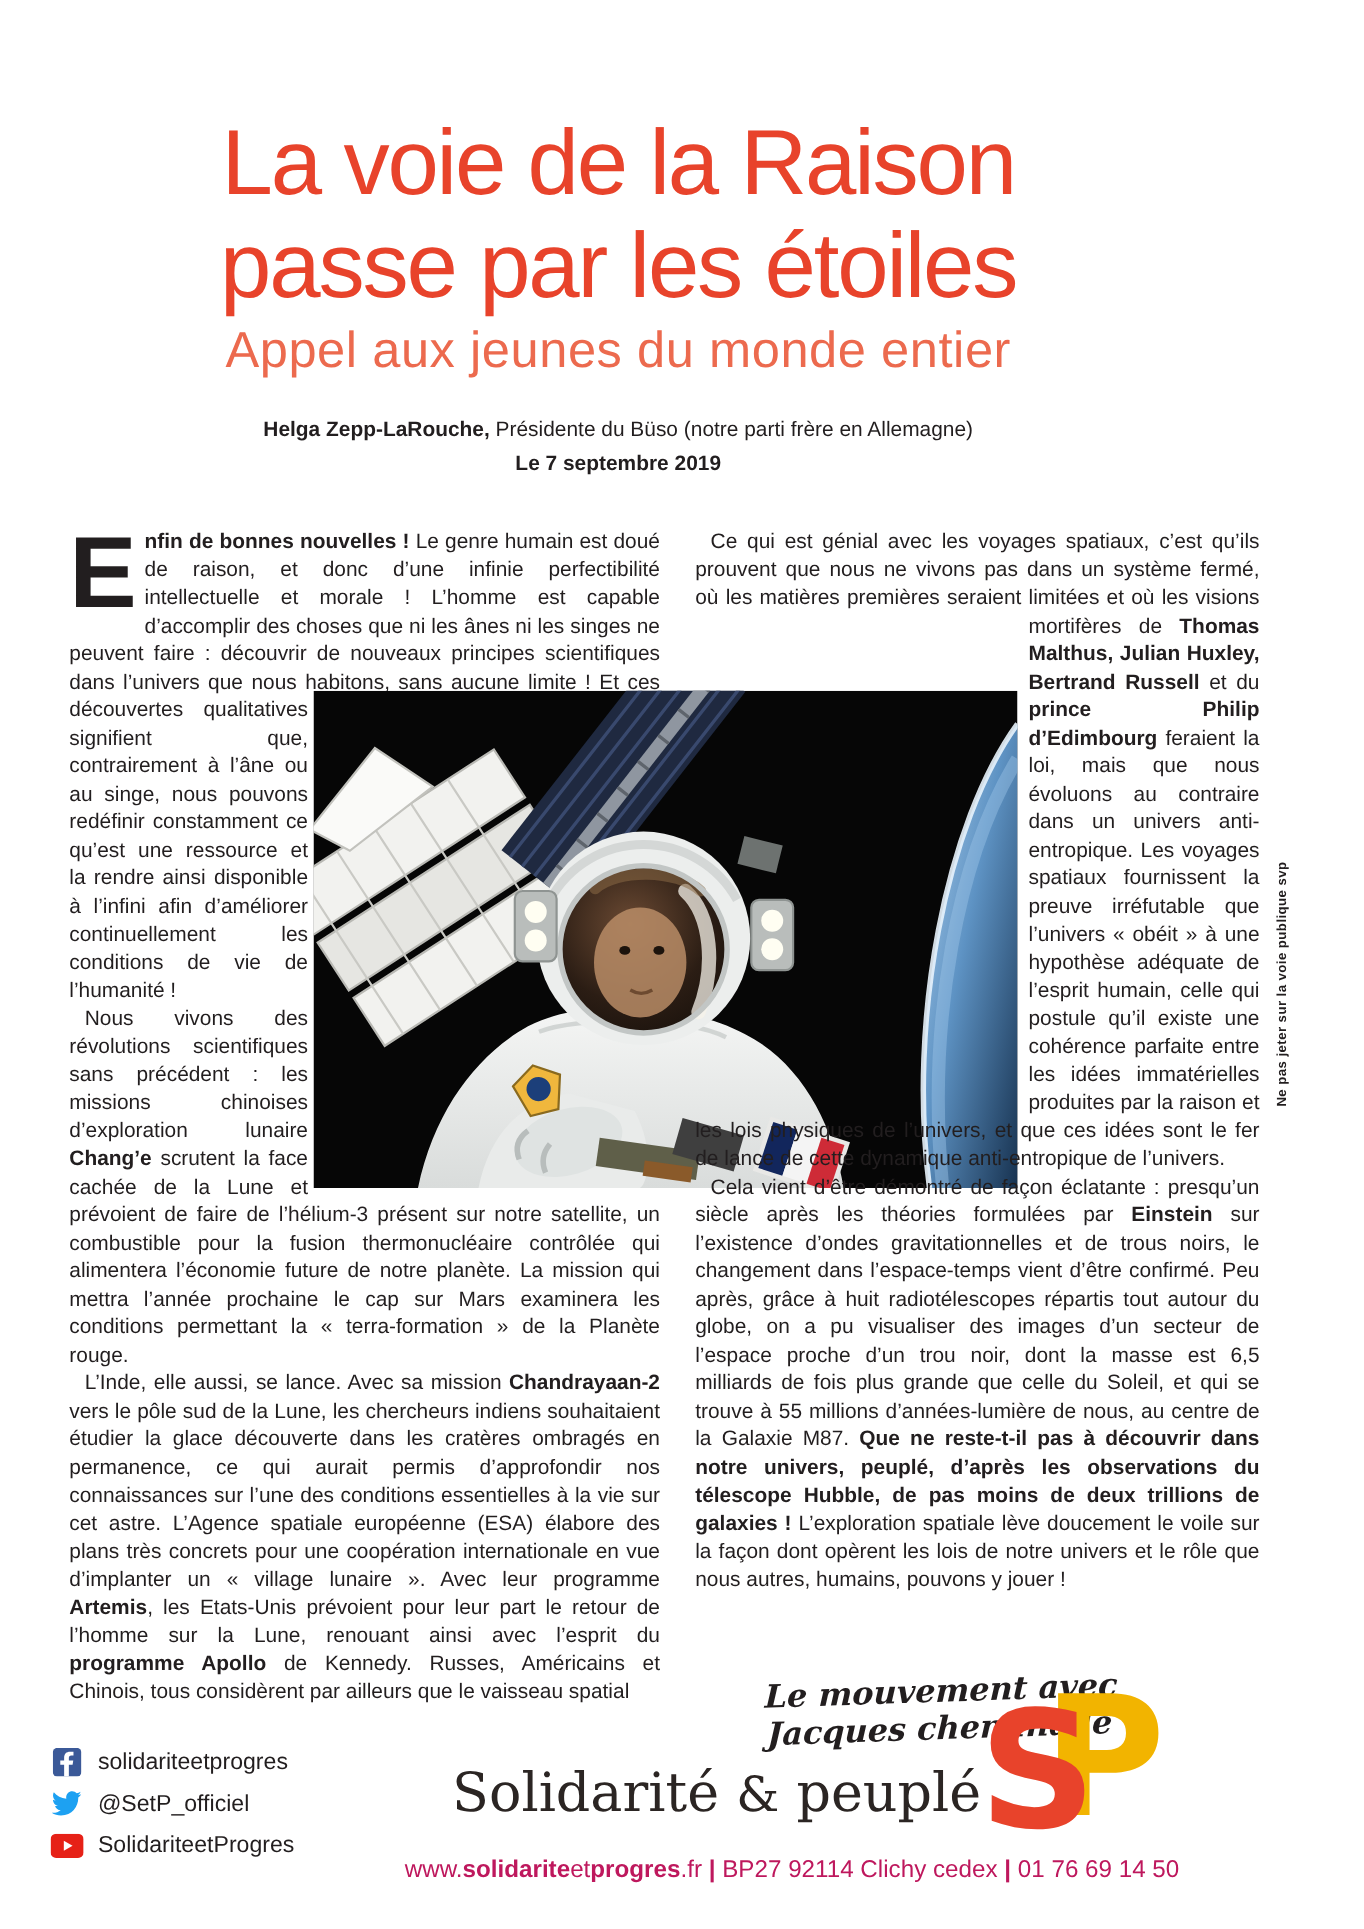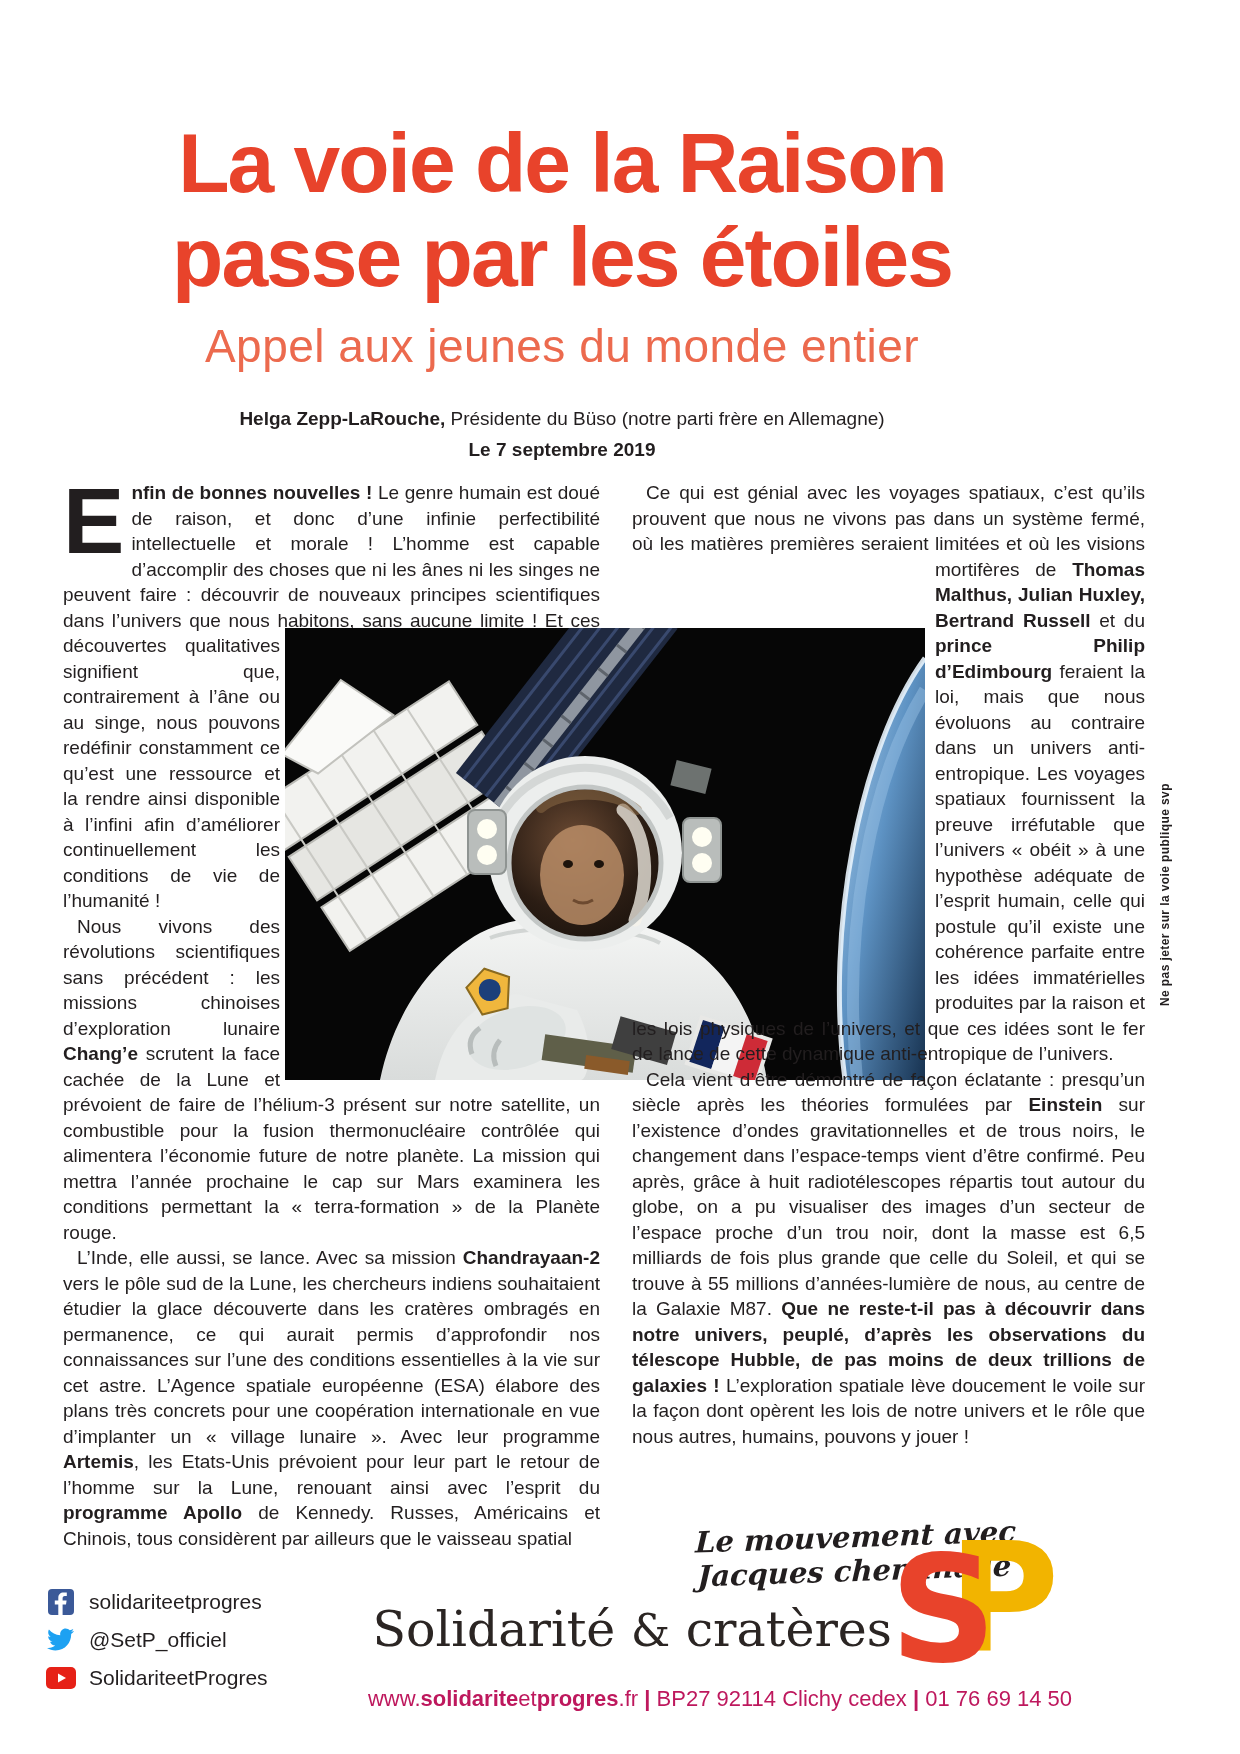--- a/index.html
+++ b/index.html
@@ -1,23 +1,23 @@
 <!DOCTYPE html>
 <html lang="fr" style="--title: #e8432b; --subtitle: #ec6a4e; --text: #221e1f; --logo_s: #e8432b; --logo_p: #f2b400; --facebook: #3b5998; --twitter: #1da1f2; --youtube: #e62117;"><head>
 <meta charset="utf-8">
 <style>
   html,body{margin:0;padding:0;background:#ffffff;}
   .page{position:relative;width:1240px;height:1754px;background:#fff;overflow:hidden;
         font-family:"Liberation Sans",sans-serif;color:var(--text,#221e1f);}
 
   
   .header{position:absolute;left:0;top:100px;width:1124px;text-align:center;}
-  .title{margin:16px;font-weight:700;color:var(--title,#e8432b);font-size:84px;line-height:94px;letter-spacing:-2px;}
+  .title{margin:0;font-weight:400;color:var(--title,#e8432b);font-size:84px;line-height:94px;letter-spacing:-2px;}
   .tline{display:block;}
-  .subtitle{margin-top:16px;font-size:46px;line-height:52px;color:var(--subtitle,#ec6a4e);font-weight:500;letter-spacing:0.5px;}
+  .subtitle{margin-top:4px;font-size:46px;line-height:52px;color:var(--subtitle,#ec6a4e);font-weight:500;letter-spacing:0.5px;}
   .byline{margin-top:36px;font-size:19px;}
   .byline-name{font-weight:700;}
   .dateline{margin-top:9px;font-size:19px;font-weight:700;}
 
   
   .col{position:absolute;top:480px;text-align:justify;font-size:19px;line-height:25.5px;}
   .col-left{left:63px;width:537px;}
   .col-right{left:632px;width:513px;}
   .para{margin:0;padding:0;}
   .para.indent{text-indent:14px;}
@@ -202,21 +202,21 @@
         </span>
         <span>SolidariteetProgres</span>
       </li>
     </ul>
 
     <div class="movement">
       <span>Le mouvement avec</span>
       <span>Jacques cheminade</span>
     </div>
 
-    <div class="logo"><span class="lw">Solidarité</span> <span class="la">&amp;</span> <span class="lw">cratères</span></div>
+    <div class="logo"><span class="lw">Solidarité</span> <span class="la">&amp;</span> <span class="lw">peuplé</span></div>
 
     <div class="mono">
       <span class="mono-p">P</span>
       <span class="mono-s">S</span>
     </div>
 
     <div class="contact"><span>www.</span><span class="b">solidarite</span><span>et</span><span class="b">progres</span><span>.fr</span><span class="b"> | </span><span>BP27 92114 Clichy cedex</span><span class="b"> | </span><span>01 76 69 14 50</span></div>
   </footer>
 
 </div>

